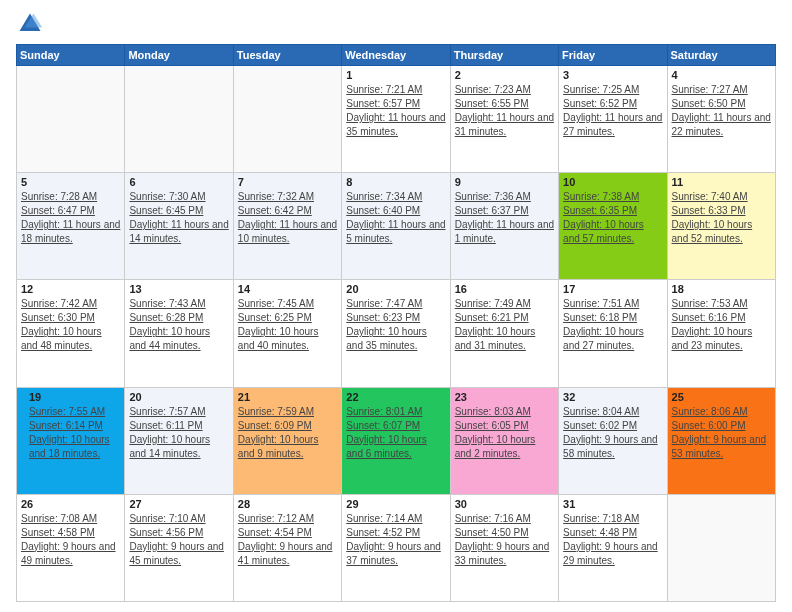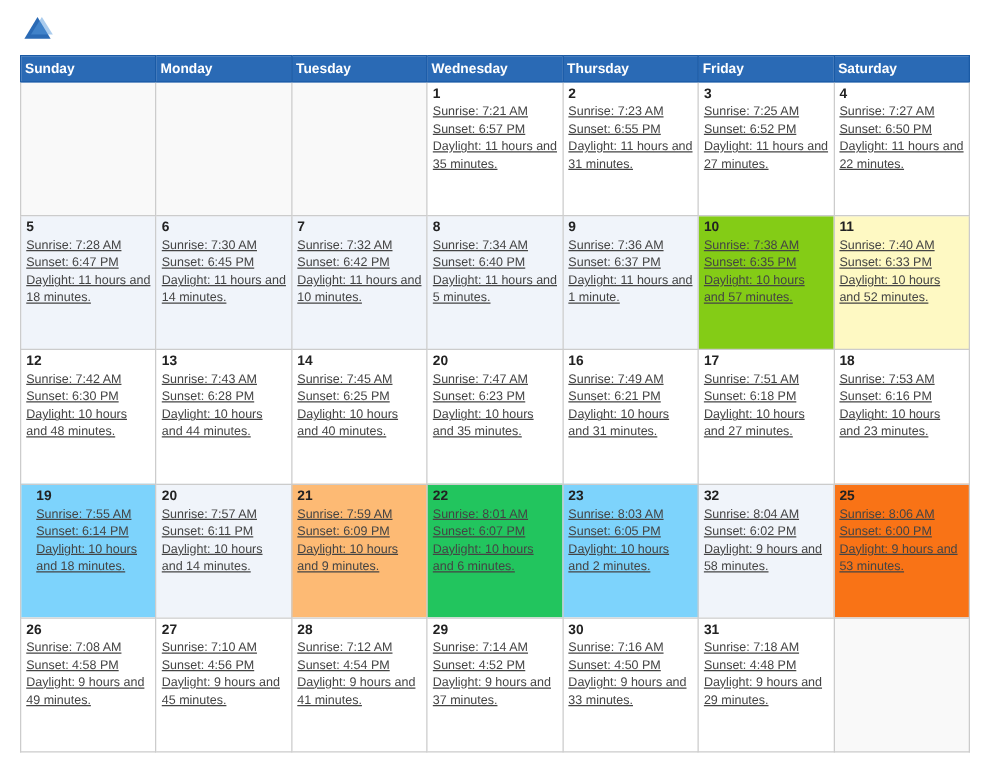--- a/index.html
+++ b/index.html
@@ -212,37 +212,37 @@
           <td>
             <div class="day-num">17</div>
             <div class="day-info">Sunrise: 7:51 AM<br>Sunset: 6:18 PM<br>Daylight: 10 hours and 27 minutes.</div>
           </td>
           <td>
             <div class="day-num">18</div>
             <div class="day-info">Sunrise: 7:53 AM<br>Sunset: 6:16 PM<br>Daylight: 10 hours and 23 minutes.</div>
           </td>
         </tr>
         <tr>
-          <td style="background: #7dd3fc; padding-left: 12px;">
+          <td style="background: #0ea5e9; padding-left: 12px;">
             <div class="day-num">19</div>
             <div class="day-info">Sunrise: 7:55 AM<br>Sunset: 6:14 PM<br>Daylight: 10 hours and 18 minutes.</div>
           </td>
           <td style="background: rgb(240, 244, 250);">
             <div class="day-num">20</div>
             <div class="day-info">Sunrise: 7:57 AM<br>Sunset: 6:11 PM<br>Daylight: 10 hours and 14 minutes.</div>
           </td>
           <td style="background: #fdba74;">
             <div class="day-num">21</div>
             <div class="day-info">Sunrise: 7:59 AM<br>Sunset: 6:09 PM<br>Daylight: 10 hours and 9 minutes.</div>
           </td>
           <td style="background: #22c55e;">
             <div class="day-num">22</div>
             <div class="day-info">Sunrise: 8:01 AM<br>Sunset: 6:07 PM<br>Daylight: 10 hours and 6 minutes.</div>
           </td>
-          <td style="background: #7dd3fc;">
+          <td style="background: #f9a8d4;">
             <div class="day-num">23</div>
             <div class="day-info">Sunrise: 8:03 AM<br>Sunset: 6:05 PM<br>Daylight: 10 hours and 2 minutes.</div>
           </td>
           <td style="background: rgb(240, 244, 250);">
             <div class="day-num">32</div>
             <div class="day-info">Sunrise: 8:04 AM<br>Sunset: 6:02 PM<br>Daylight: 9 hours and 58 minutes.</div>
           </td>
           <td style="background: #f97316;">
             <div class="day-num">25</div>
             <div class="day-info">Sunrise: 8:06 AM<br>Sunset: 6:00 PM<br>Daylight: 9 hours and 53 minutes.</div>

